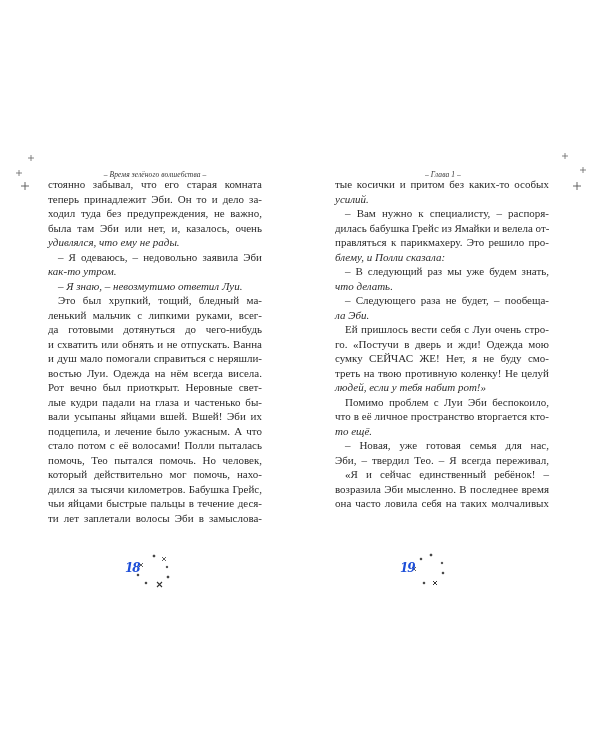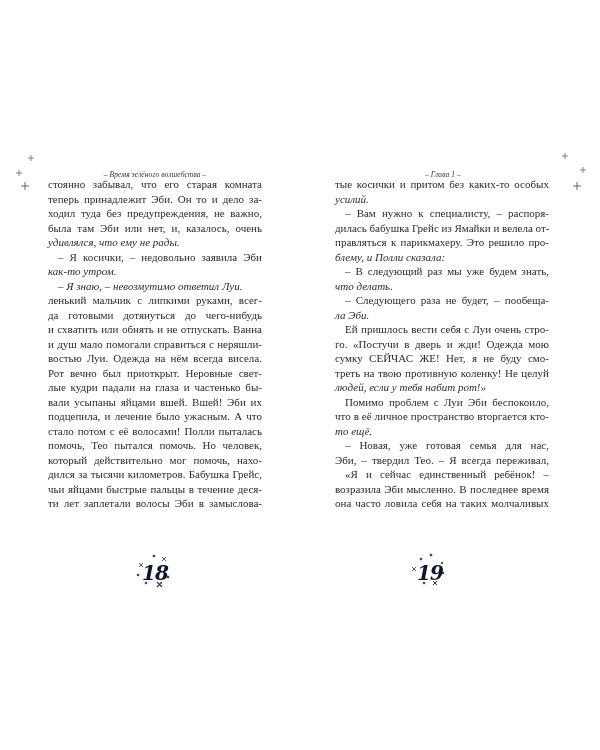--- a/index.html
+++ b/index.html
@@ -74,26 +74,26 @@
     width: 60px;
     height: 44px;
   }
   .page.left .folio { left: 125px; }
   .page.right .folio { left: 100px; }
   .folio svg { position: absolute; left: 0; top: 0; }
   .folio-num {
     position: absolute;
     left: 0; top: 11px;
     width: 60px;
-    text-align: center;
+    text-align: left;
     font-family: "DejaVu Serif", serif;
     font-style: italic;
     font-weight: bold;
-    font-size: 20px;
-    color: #0f172a;
+    font-size: 12px;
+    color: #1d4ed8;
     letter-spacing: -1px;
   }
 
   .sparkle {
     position: absolute;
     top: 128px;
     width: 40px;
     height: 70px;
   }
   .sparkle.left-sparkle { left: 8px; }
@@ -123,23 +123,24 @@
     </div>
 
     <div class="running-head">– Время зелёного волшебства –</div>
 
     <div class="text-block" id="left-text">
         <span class="line">стоянно забывал, что его старая комната</span>
         <span class="line">теперь принадлежит Эби. Он то и дело за-</span>
         <span class="line">ходил туда без предупреждения, не важно,</span>
         <span class="line">была там Эби или нет, и, казалось, очень</span>
         <span class="line last">удивлялся, что ему не рады.</span>
-        <span class="line indent">– Я косички, – недовольно заявила Эби</span>
+        <span class="line indent">– Я одеваюсь, – недовольно заявила Эби</span>
         <span class="line last">как-то утром.</span>
         <span class="line indent last">– Я знаю, – невозмутимо ответил Луи.</span>
+        <span class="line indent">Это был хрупкий, тощий, бледный ма-</span>
         <span class="line">ленький мальчик с липкими руками, всег-</span>
         <span class="line">да готовыми дотянуться до чего-нибудь</span>
         <span class="line">и схватить или обнять и не отпускать. Ванна</span>
         <span class="line">и душ мало помогали справиться с неряшли-</span>
         <span class="line">востью Луи. Одежда на нём всегда висела.</span>
         <span class="line">Рот вечно был приоткрыт. Неровные свет-</span>
         <span class="line">лые кудри падали на глаза и частенько бы-</span>
         <span class="line">вали усыпаны яйцами вшей. Вшей! Эби их</span>
         <span class="line">подцепила, и лечение было ужасным. А что</span>
         <span class="line">стало потом с её волосами! Полли пыталась</span>

